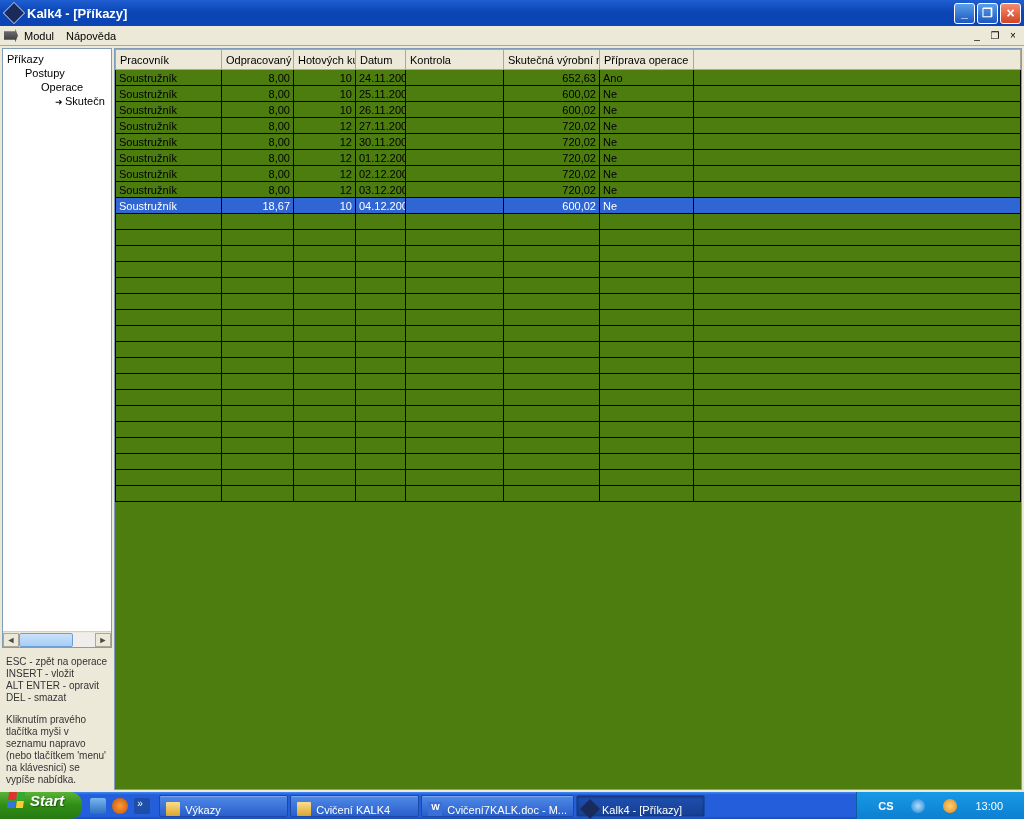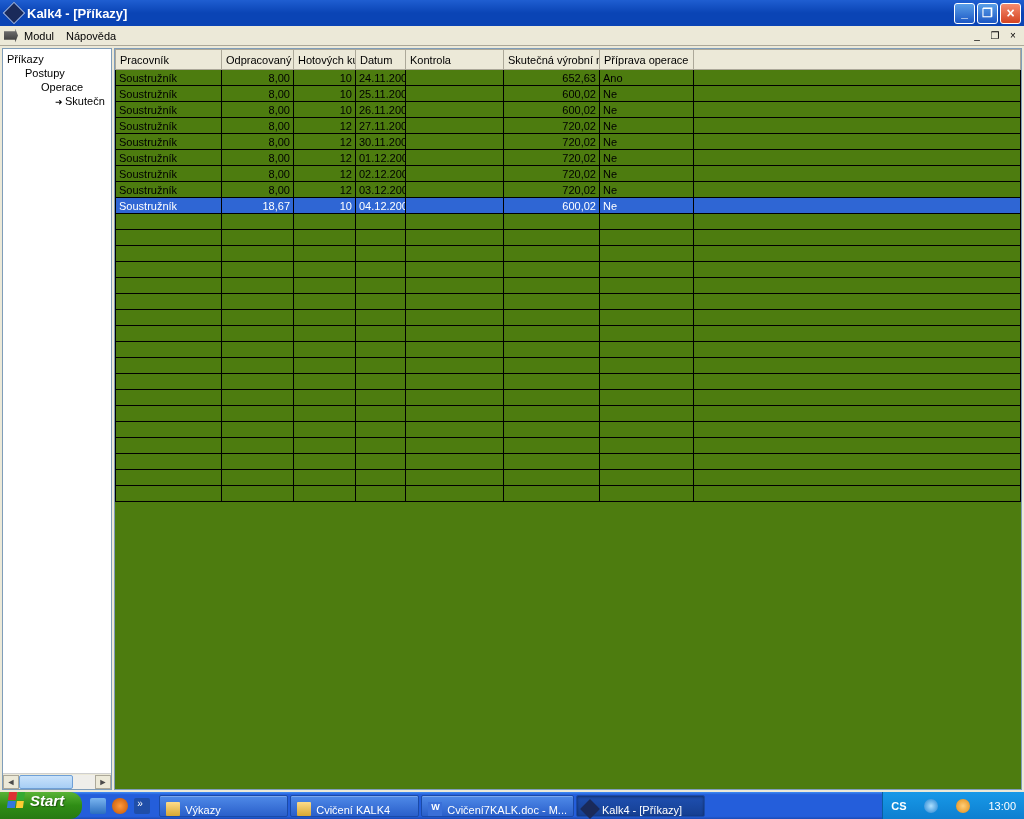--- a/index.html
+++ b/index.html
@@ -246,21 +246,21 @@
   width: 14px; height: 14px; margin-right: 5px;
 }
 .ticon.folder{background:linear-gradient(to bottom,#fddc8a,#d8a732);border-radius:1px;}
 .ticon.word{background:#3a6fd8;position:relative;}
 .ticon.word::after{content:"W";color:#fff;font-size:9px;font-weight:bold;position:absolute;left:3px;top:0;}
 .ticon.kalk{background:#1a2a5a;transform:rotate(45deg);}
 .tray {
   margin-left: auto;
   background: linear-gradient(to bottom,#1899e8,#0d7fd0);
   display: flex; align-items: center; gap: 18px;
-  padding: 0 8px;
+  padding: 0 21px;
   border-left: 1px solid #0a5ea0;
 }
 .tray .lang{font-weight:bold;}
 .tray .ticon-sm{width:14px;height:14px;border-radius:50%;}
 .ticon-sm.blue{background:radial-gradient(circle,#aee0ff,#1c7fcf);}
 .ticon-sm.orange{background:radial-gradient(circle,#ffcf7a,#e38a12);}
 </style>
 </head>
 <body>
 
@@ -292,20 +292,28 @@
           <div class="tree-node l2"><span>Operace</span></div>
           <div class="tree-node l3"><span class="arrow"></span><span>Skutečn</span></div>
         </div>
       <div class="tree-hscroll" style="position:absolute;left:0;right:0;bottom:0;">
         <div class="arrbtn">◄</div>
         <div class="track">
             <div class="thumb"></div>
           </div>
         <div class="arrbtn">►</div>
       </div>
+    </div>
+    <div class="help-text">
+      <div>ESC - zpět na operace</div>
+      <div>INSERT - vložit</div>
+      <div>ALT ENTER - opravit</div>
+      <div>DEL - smazat</div>
+      <div class="gap"></div>
+      <div>Kliknutím pravého tlačítka myši v seznamu napravo (nebo tlačítkem 'menu' na klávesnici) se vypíše nabídka.</div>
     </div>
   </div>
 
   <div class="grid-wrap">
     <table class="grid">
       <colgroup>
         <col class="c-prac">
           <col class="c-cas">
           <col class="c-kus">
           <col class="c-dat">

